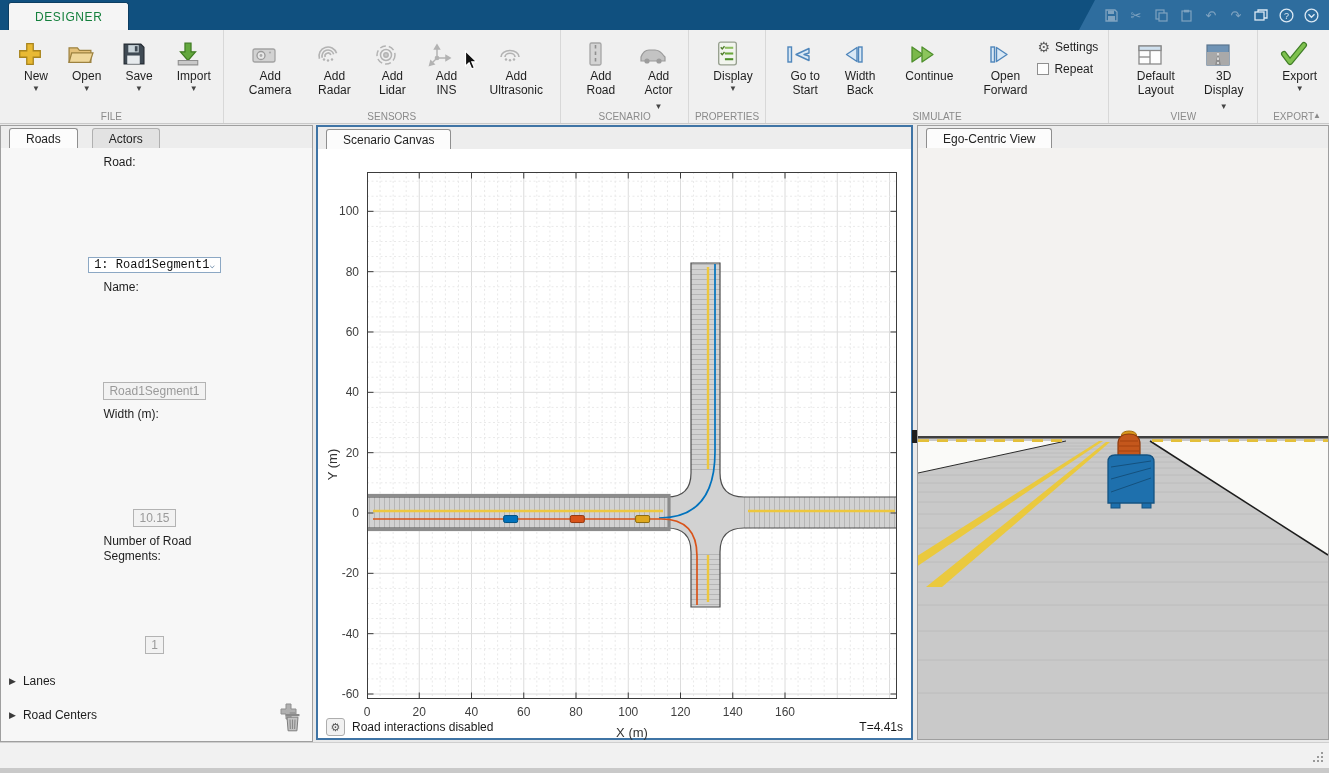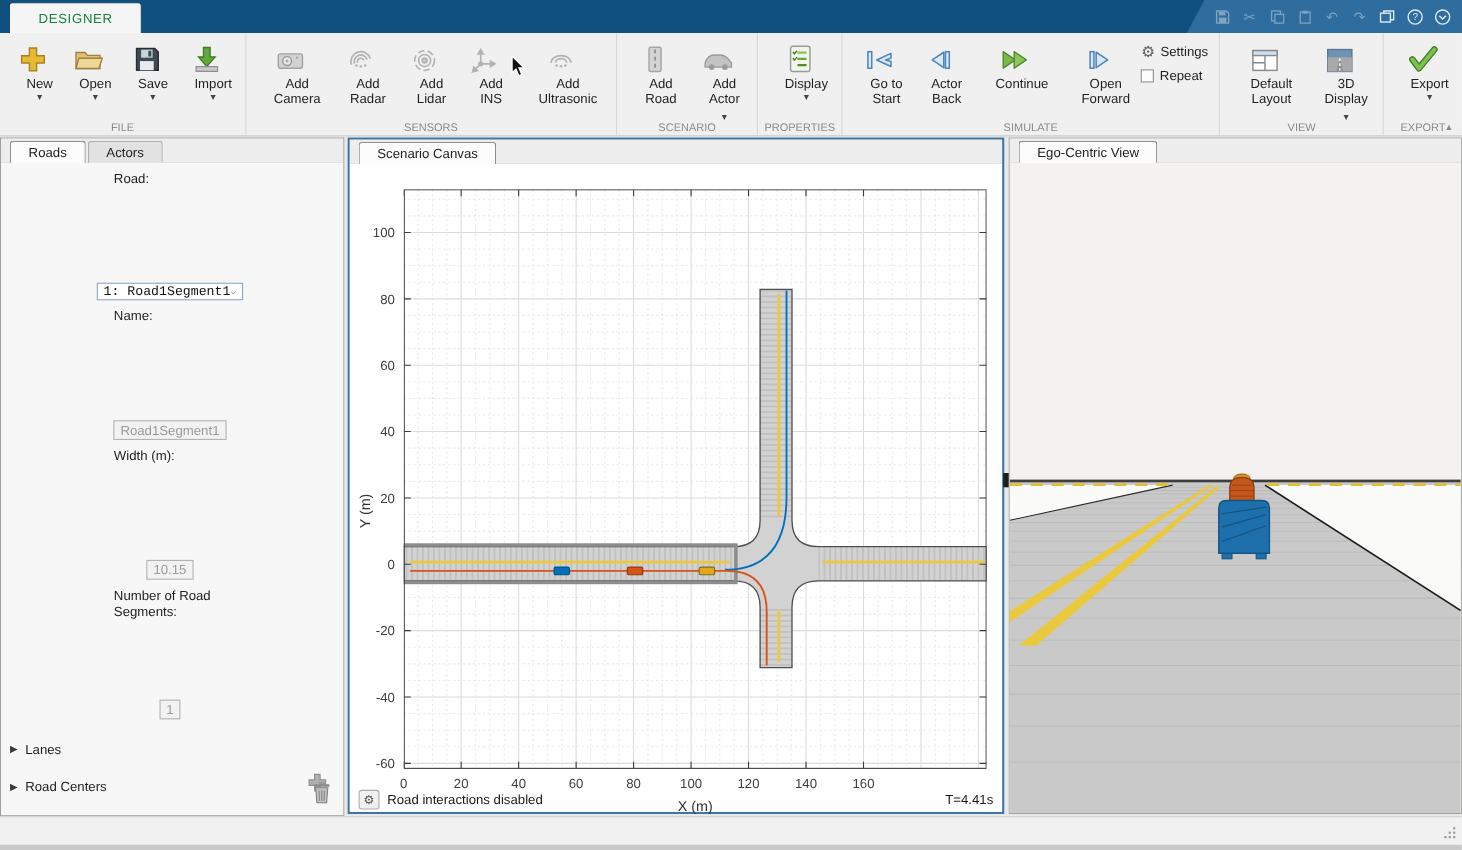--- a/index.html
+++ b/index.html
@@ -30,21 +30,21 @@
   .rlbl{font-size:12px;color:#1f1f1f;text-align:center;line-height:1.2;margin-left:12px;}
   .caret{display:block;font-size:8px;color:#444;line-height:1;margin-top:2px;}
   .caret-in{font-size:8px;color:#444;}
   .vstack{display:flex;flex-direction:column;gap:8px;padding:8px 4px 0 4px;}
   .rrow{display:flex;align-items:center;gap:5px;font-size:12px;color:#1f1f1f;}
   .gear{font-size:14px;color:#5d5d5d;line-height:1;}
   .chk{width:10px;height:10px;border:1px solid #8f8f8f;background:#fdfdfd;display:inline-block;}
   .ribcollapse{position:absolute;right:8px;bottom:3px;font-size:8px;color:#8a8a8a;}
 
   
-  .panel-tabsbar{height:22px;background:#ededed;border-bottom:1px solid #9a9a9a;display:flex;align-items:flex-end;padding-left:8px;gap:2px;}
+  .panel-tabsbar{height:22px;background:#ededed;border-bottom:1px solid #9a9a9a;display:flex;align-items:flex-end;padding-left:8px;gap:14px;}
   .ptab{font-size:12px;color:#222;padding:3px 16px 3px 16px;border:1px solid #b0b0b0;border-bottom:none;
         background:#e2e2e2;border-radius:3px 3px 0 0;position:relative;top:1px;}
   .ptab.active{background:#fcfcfc;border-color:#8f8f8f;}
   .leftpanel{position:absolute;left:0;top:125px;width:313px;height:617px;background:#f7f7f7;
              border:1px solid #9f9f9f;box-sizing:border-box;}
   .lp-body{position:absolute;left:0;top:22px;right:0;bottom:0;background:#f7f7f7;}
   .frow{display:flex;align-items:center;margin:7px 12px 7px 8px;flex-direction:column;}
   .flabel{width:102px;font-size:12px;color:#1d1d1d;line-height:1.25;flex:0 0 102px;}
   .tb{flex:1;height:17px;border:1px solid #b3b3b3;background:#f2f2f2;color:#9a9a9a;font-size:12px;
       padding:1px 5px;display:flex;align-items:center;}
@@ -309,21 +309,21 @@
           </div>
           <div class="rlbl" style="max-width:40px"><span>Go to Start</span></div>
         </div>
         <div class="rbtn">
           <div class="ric">
             <svg width="26" height="24" viewBox="0 0 26 24">
                 <path d="M16 4.5L5.5 11.5 16 18.5z" fill="#d9e8f5" stroke="#4f86bb" stroke-width="1.4" stroke-linejoin="round"></path>
                 <rect x="17.5" y="4" width="3.5" height="15" fill="#d9e8f5" stroke="#4f86bb" stroke-width="1.4"></rect>
               </svg>
           </div>
-          <div class="rlbl" style="max-width:36px"><span>Actor Back</span></div>
+          <div class="rlbl" style="max-width:36px"><span>Width Back</span></div>
         </div>
         <div class="rbtn" style="padding:3px 12px">
           <div class="ric">
             <svg width="32" height="24" viewBox="0 0 32 24">
                 <path d="M5 4l11 7.5L5 19z" fill="#7bb84b" stroke="#4e8f2c" stroke-width="1.3" stroke-linejoin="round"></path>
                 <path d="M15 4l11 7.5L15 19z" fill="#8cc55c" stroke="#4e8f2c" stroke-width="1.3" stroke-linejoin="round"></path>
               </svg>
           </div>
           <div class="rlbl"><span>Continue</span></div>
         </div>

